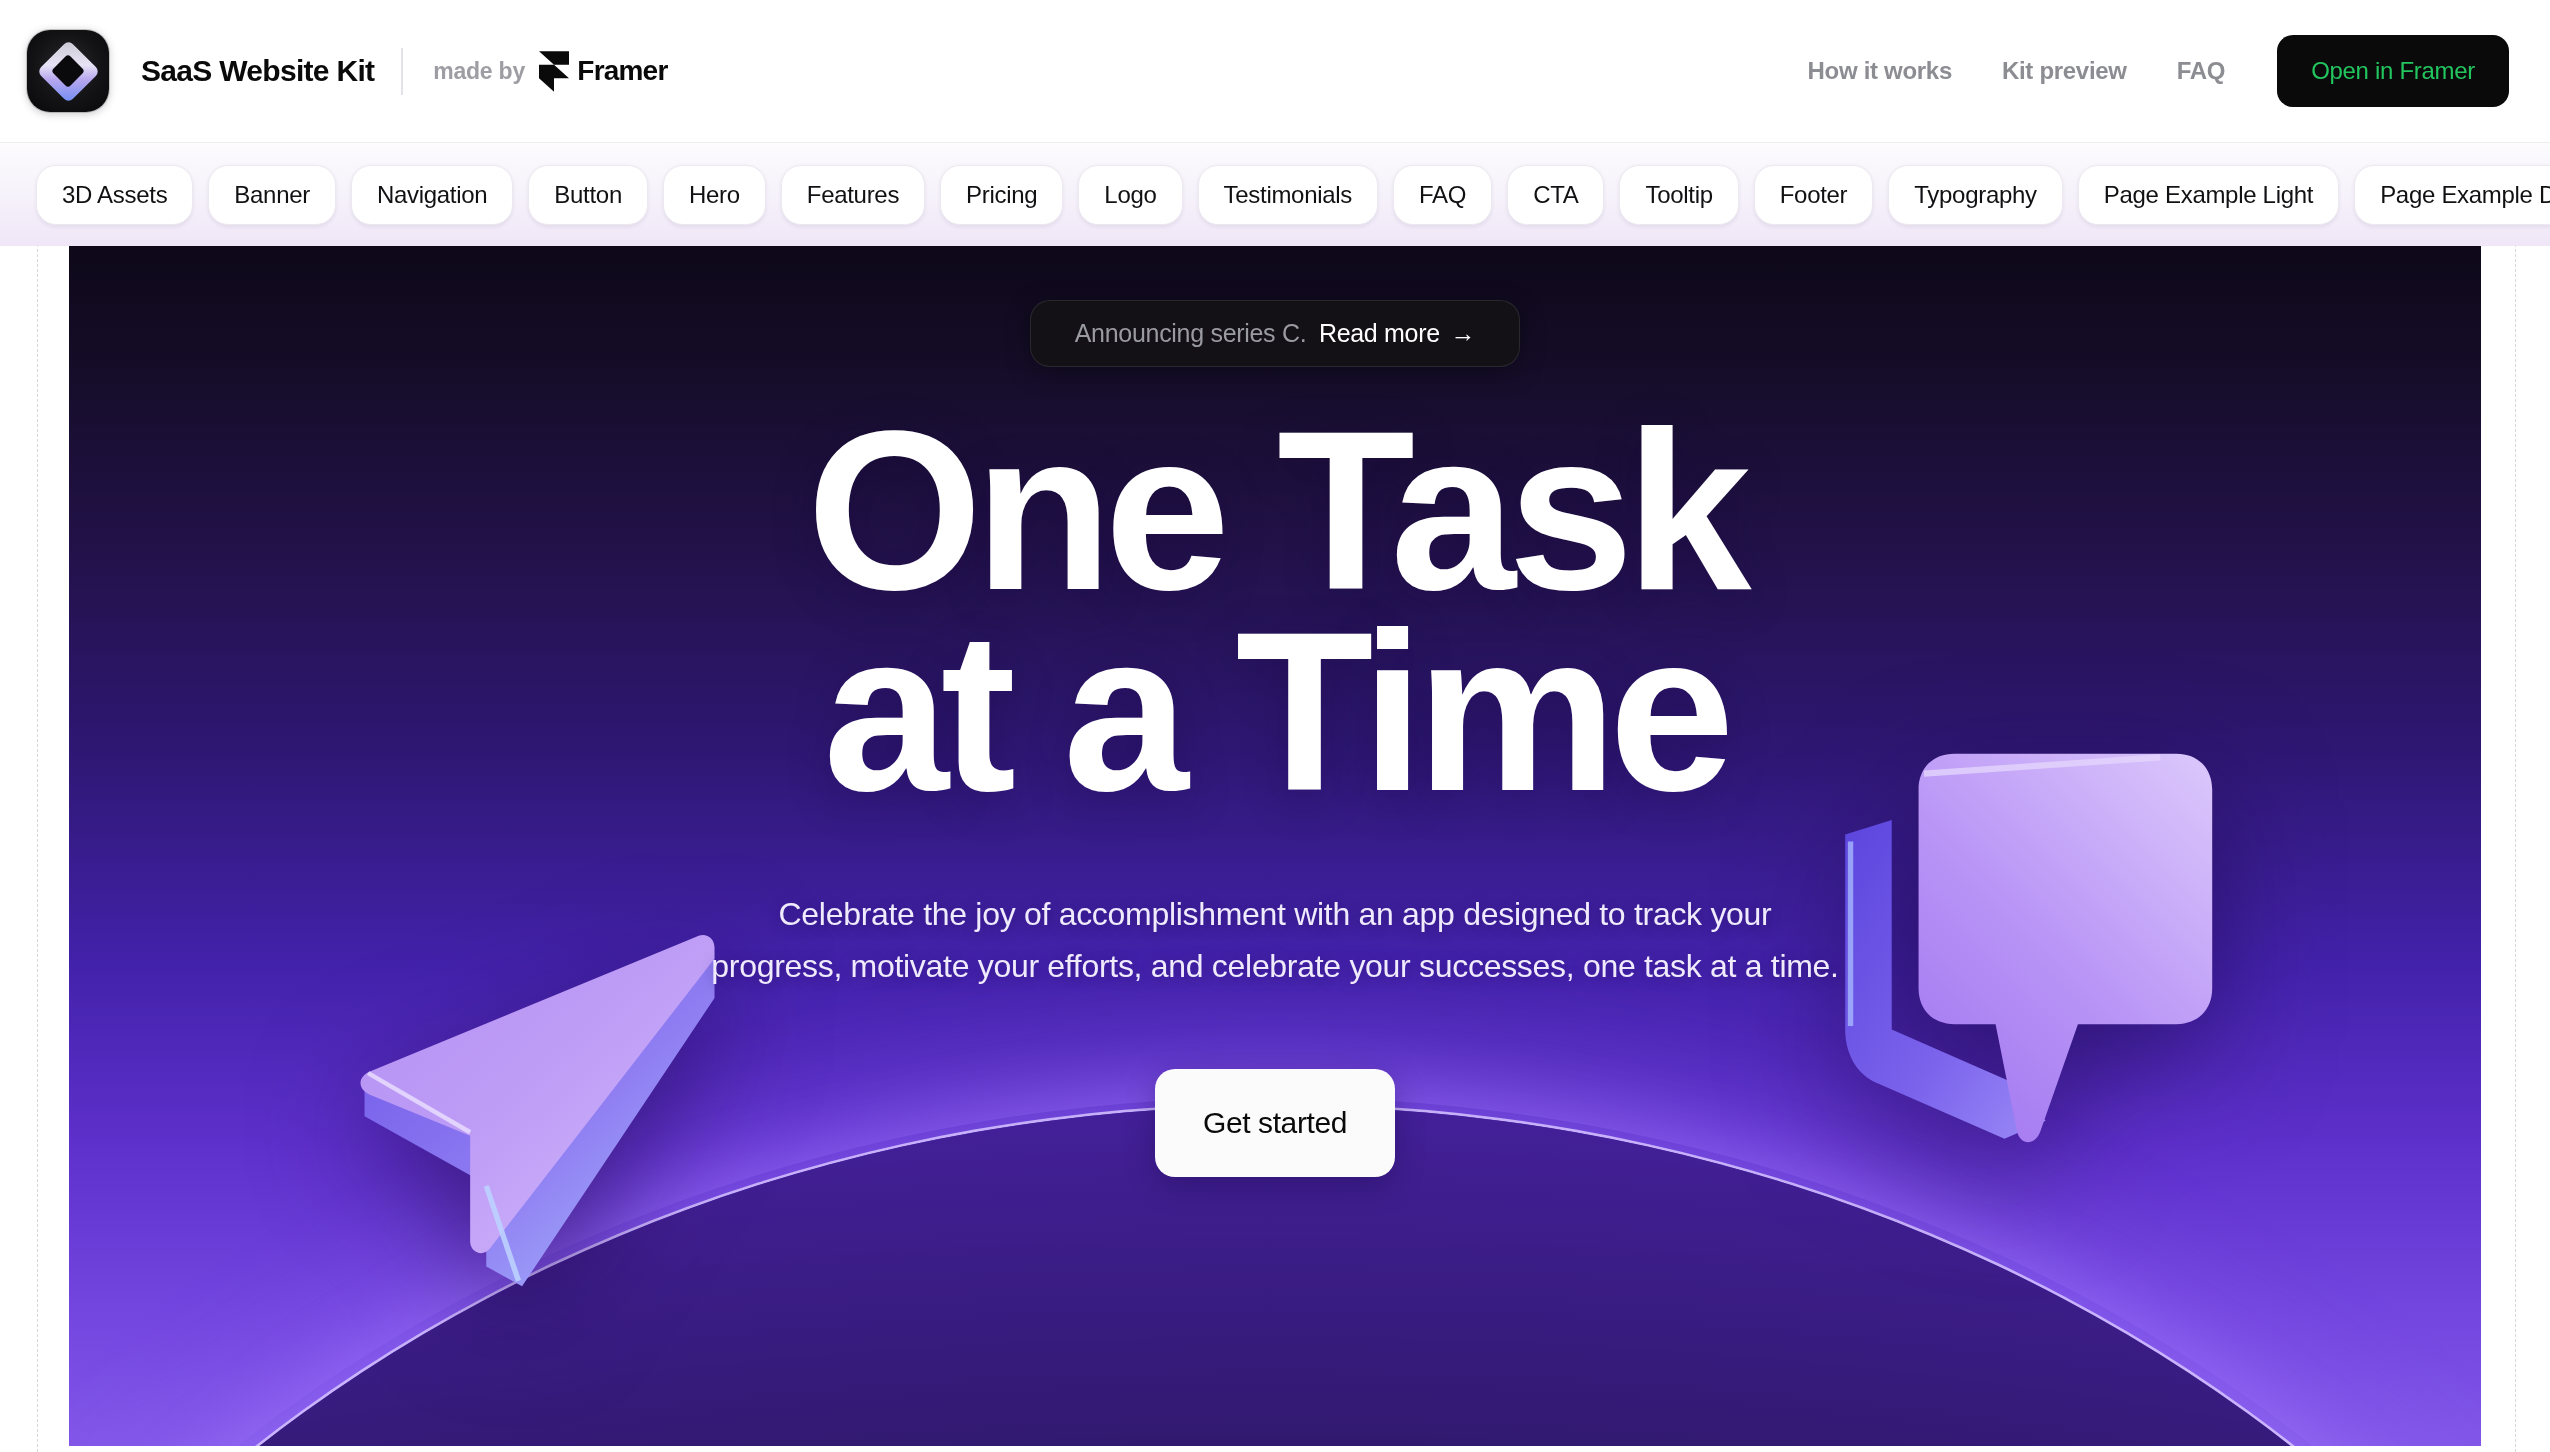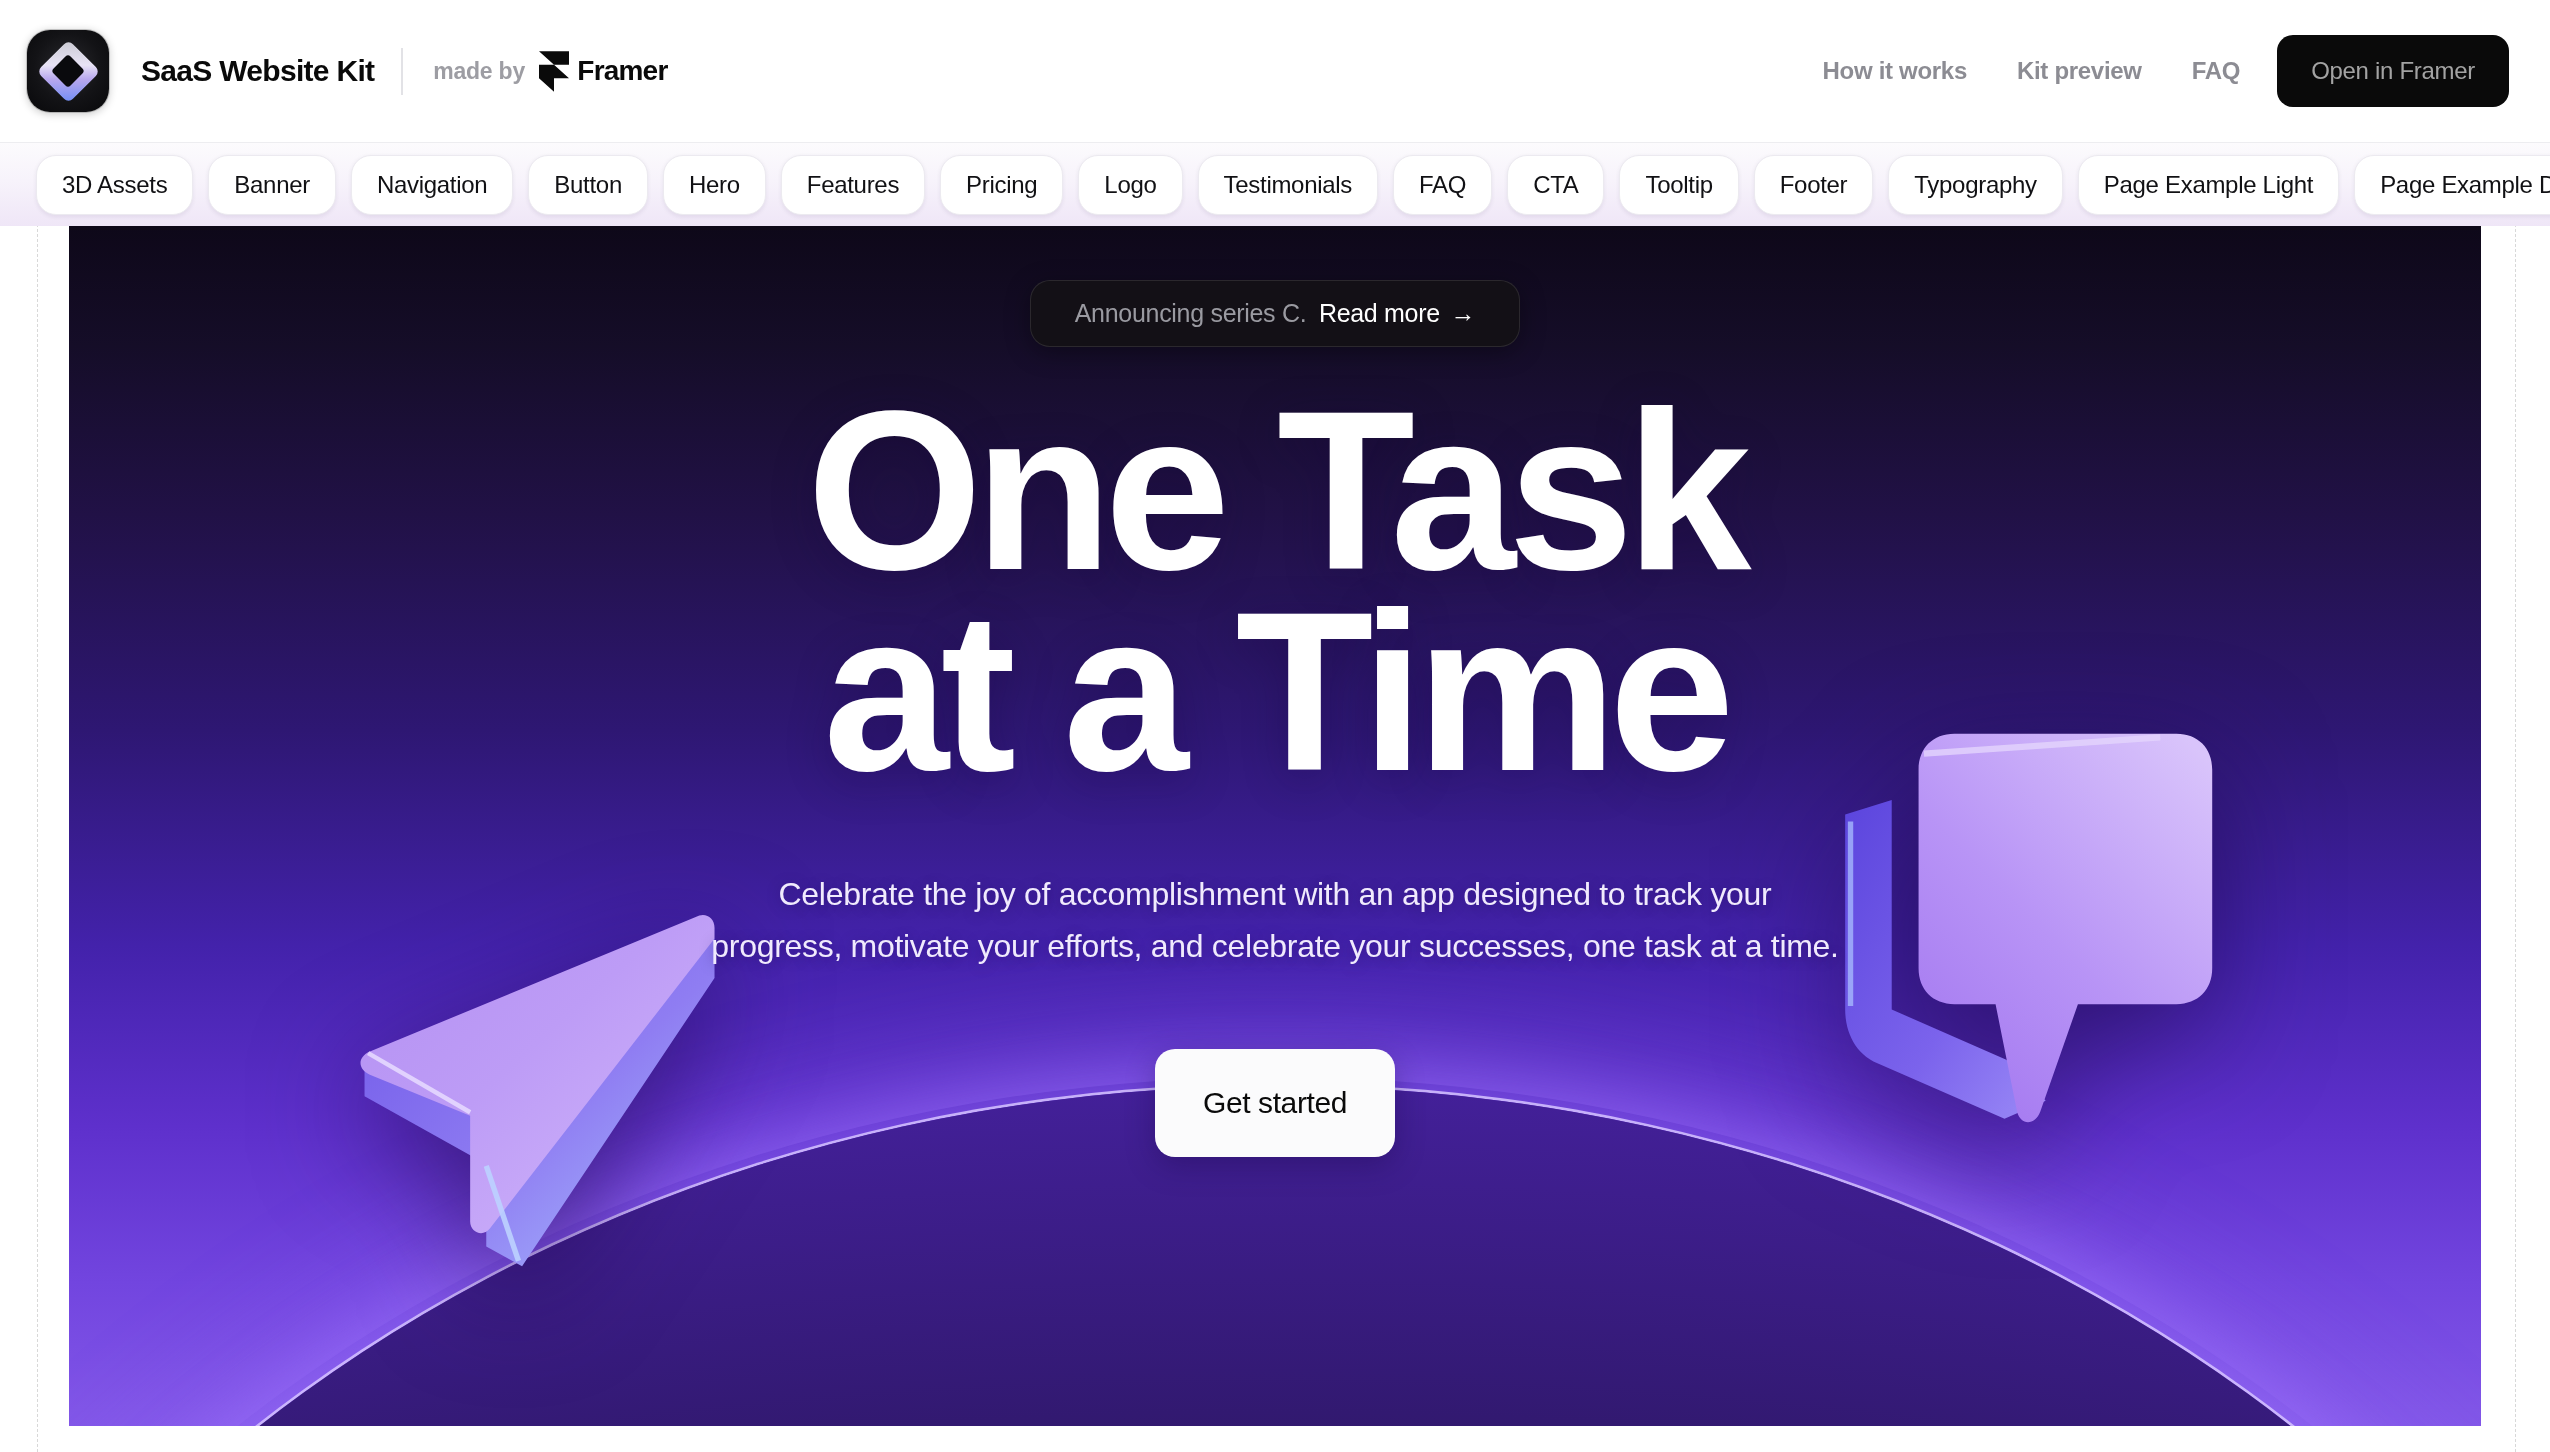--- a/index.html
+++ b/index.html
@@ -64,32 +64,32 @@
     font-size:28px; font-weight:700; color:#0a0a0a;
     letter-spacing:-0.8px; white-space:nowrap;
   }
 
   .nav { margin-left:auto; display:flex; align-items:center; gap:0; }
   .nav-link {
     font-size:24px; color:#8c8c93; letter-spacing:-0.3px;
     padding:0 25px; white-space:nowrap; cursor:pointer; text-decoration:none;font-weight:bold;
   }
   .cta-btn {
-    margin-left:12px;
-    background:#0a0a0a; color:#a3a3a3;
+    margin-left:27px;
+    background:#0a0a0a; color:#22c55e;
     font-size:24px; letter-spacing:-0.3px;
     border:none; border-radius:16px;
     padding:22.4px 34px; cursor:pointer; white-space:nowrap;
     font-family:"Liberation Sans", sans-serif;
   }
 
   
   .chipbar {
     position:relative; z-index:4;
-    height:84px; width:100%;
+    height:104px; width:100%;
     border-top:1.8px solid #ededf0;
     background:linear-gradient(180deg,#fcfbfd 0%, #f7f3fb 45%, #efe6f7 100%);
     display:flex; align-items:center;
     padding:0 36px; gap:15px;
     overflow:hidden;
   }
   .chip {
     background:#ffffff;
     border:1.3px solid #eceaf0;
     border-radius:20px;

